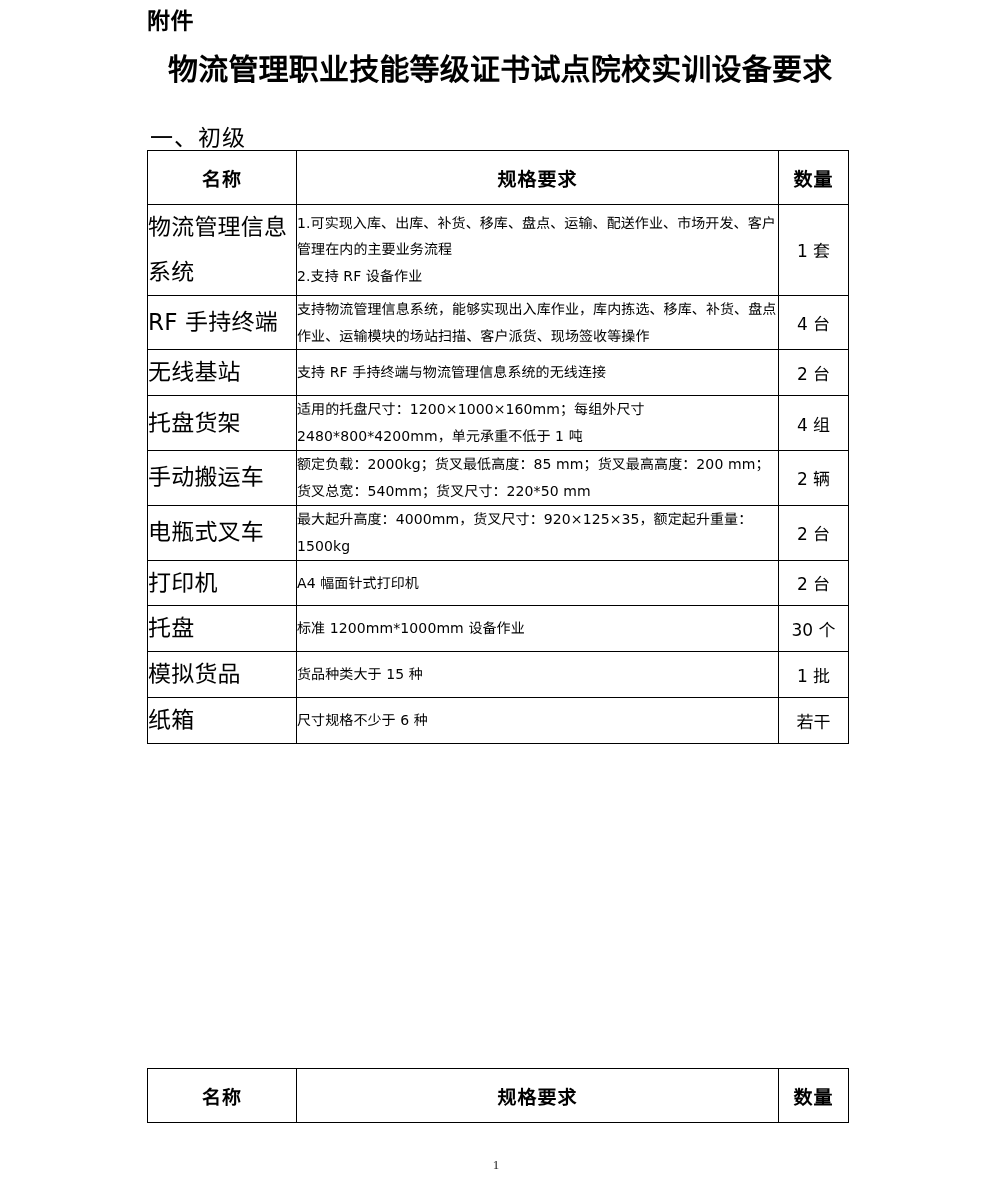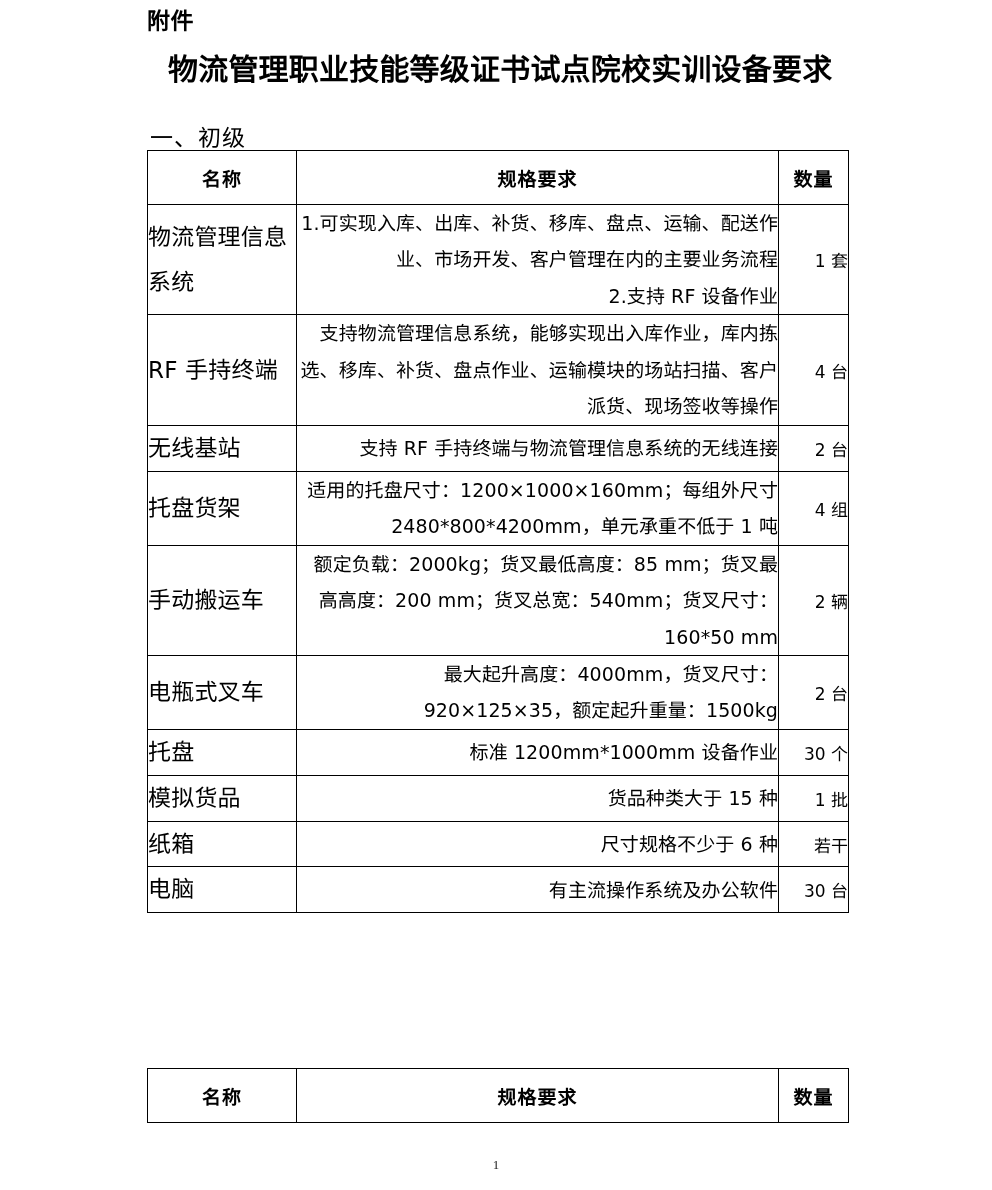--- a/index.html
+++ b/index.html
@@ -97,32 +97,32 @@
   td.name-cell {
     font-family: "DejaVu Sans", "Liberation Sans", sans-serif;
     font-size: 23px;
     padding: 6px 4px 6px 12px;
     line-height: 1.95;
     letter-spacing: 0.2px;
   }
 
   td.spec-cell {
     font-family: "DejaVu Sans", "Liberation Sans", sans-serif;
-    font-size: 19px;
+    font-size: 14px;
     padding: 6px 8px 6px 11px;
     line-height: 1.92;
     letter-spacing: 0.1px;
-    text-align: right;
+    text-align: left;
   }
 
   td.qty-cell {
     font-family: "DejaVu Sans", "Liberation Sans", sans-serif;
     font-size: 17px;
     padding: 6px 4px 6px 10px;
-    text-align: right;
+    text-align: center;
     white-space: nowrap;
   }
 
   .spec-line { display: block; }
 
   
   .page-number {
     position: absolute;
     left: 0;
     right: 0;
@@ -183,58 +183,58 @@
         <tr>
           <td class="name-cell">托盘货架</td>
           <td class="spec-cell">
             <span class="spec-line">适用的托盘尺寸：1200×1000×160mm；每组外尺寸2480*800*4200mm，单元承重不低于 1 吨</span>
           </td>
           <td class="qty-cell">4 组</td>
         </tr>
         <tr>
           <td class="name-cell">手动搬运车</td>
           <td class="spec-cell">
-            <span class="spec-line">额定负载：2000kg；货叉最低高度：85 mm；货叉最高高度：200 mm；货叉总宽：540mm；货叉尺寸：160*50 mm</span>
+            <span class="spec-line">额定负载：2000kg；货叉最低高度：85 mm；货叉最高高度：200 mm；货叉总宽：540mm；货叉尺寸：220*50 mm</span>
           </td>
           <td class="qty-cell">2 辆</td>
         </tr>
         <tr>
           <td class="name-cell">电瓶式叉车</td>
           <td class="spec-cell">
             <span class="spec-line">最大起升高度：4000mm，货叉尺寸：920×125×35，额定起升重量：1500kg</span>
           </td>
           <td class="qty-cell">2 台</td>
         </tr>
         <tr>
+          <td class="name-cell">打印机</td>
+          <td class="spec-cell">
+            <span class="spec-line">A4 幅面针式打印机</span>
+          </td>
+          <td class="qty-cell">2 台</td>
+        </tr>
+        <tr>
           <td class="name-cell">托盘</td>
           <td class="spec-cell">
             <span class="spec-line">标准 1200mm*1000mm 设备作业</span>
           </td>
           <td class="qty-cell">30 个</td>
         </tr>
         <tr>
           <td class="name-cell">模拟货品</td>
           <td class="spec-cell">
             <span class="spec-line">货品种类大于 15 种</span>
           </td>
           <td class="qty-cell">1 批</td>
         </tr>
         <tr>
           <td class="name-cell">纸箱</td>
           <td class="spec-cell">
             <span class="spec-line">尺寸规格不少于 6 种</span>
           </td>
           <td class="qty-cell">若干</td>
-        </tr>
-        <tr>
-          <td class="name-cell">电脑</td>
-          <td class="spec-cell">
-            <span class="spec-line">有主流操作系统及办公软件</span>
-          </td>
-          <td class="qty-cell">30 台</td>
         </tr>
       </tbody>
   </table>
 
   <div class="section-heading secondary">二、中级</div>
 
   <table class="spec-table second">
     <colgroup>
       <col class="c-name">
         <col class="c-spec">

